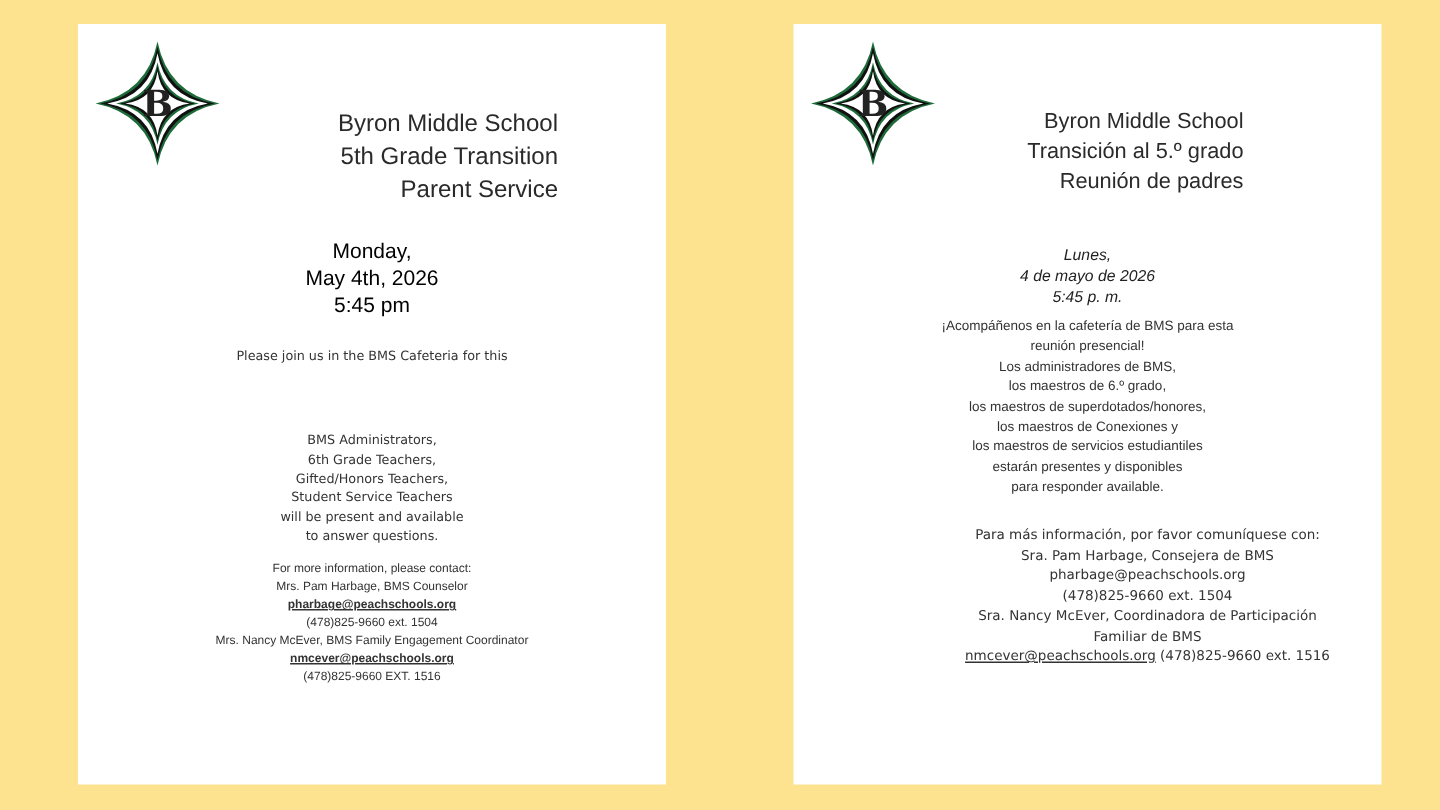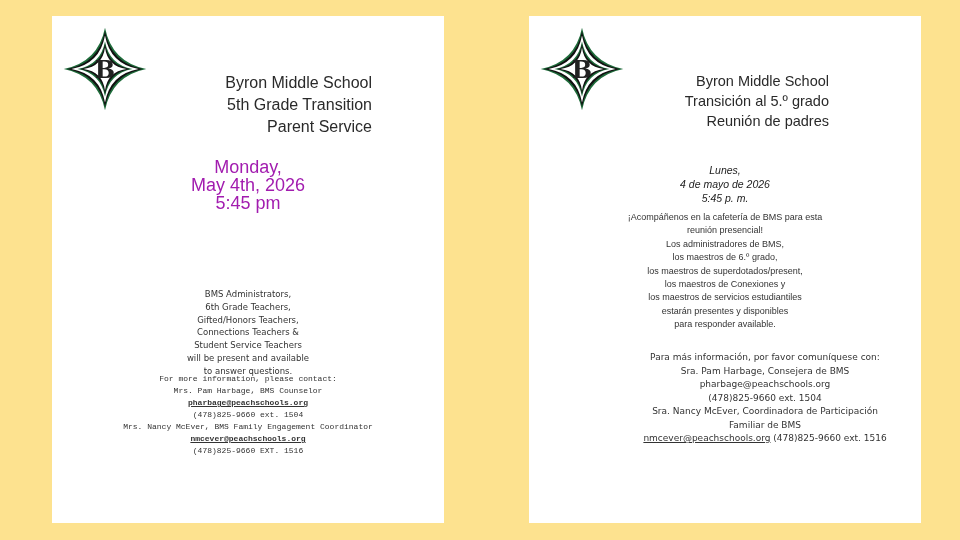--- a/index.html
+++ b/index.html
@@ -34,31 +34,31 @@
       color: #2a2a2a;
     }
     #page-en .title-block { left: 100px; top: 56px; width: 220px; font-size: 16px; line-height: 22px; }
     #page-es .title-block { left: 100px; top: 55px; width: 200px; font-size: 14.5px; line-height: 20px; }
 
     .date-block {
       position: absolute;
       left: 0; width: 100%;
       text-align: center;
     }
-    #page-en .date-block { top: 142px; font-size: 18px; line-height: 18px; color: #a21caf; }
+    #page-en .date-block { top: 142px; font-size: 14px; line-height: 18px; color: #000000; }
     #page-es .date-block { top: 147px; font-size: 10.5px; line-height: 14px; font-style: italic; }
 
     .body-text {
       position: absolute;
       left: 0; width: 100%;
       text-align: center;
     }
     #page-en .invite { top: 216px; font-family: "DejaVu Sans", sans-serif; font-size: 8.5px; line-height: 13px; color: #333; }
     #page-en .staff { top: 272px; font-family: "DejaVu Sans", sans-serif; font-size: 8.5px; line-height: 12.8px; color: #333; }
-    #page-en .contact { top: 357px; font-family: Liberation Mono, monospace; color: #333; }
+    #page-en .contact { top: 357px; font-family: Liberation Sans, sans-serif; color: #333; }
     #page-en .contact .heading { font-size: 10px; line-height: 13px; }
     #page-en .contact .line { font-size: 8px; line-height: 12px; }
     #page-en .contact .email { font-weight: bold; text-decoration: underline; }
 
     #page-es .invite { top: 195px; font-size: 9px; line-height: 13.4px; color: #333; }
     #page-es .contact { top: 335px; font-family: "DejaVu Sans", sans-serif; font-size: 9px; line-height: 13.5px; color: #333; margin-left: 40px; }
     #page-es .contact .email-u { text-decoration: underline; }
 
     .line { display: block; }
   </style>
@@ -84,27 +84,27 @@
     <span class="line">Parent Service</span>
   </div>
 
   <div class="date-block">
     <span class="line">Monday,</span>
     <span class="line">May 4th, 2026</span>
     <span class="line">5:45 pm</span>
   </div>
 
   <div class="body-text invite">
+    <span class="line">Please join us in the BMS Cafeteria for this</span>
   </div>
 
   <div class="body-text staff">
     <span class="line">BMS Administrators,</span>
     <span class="line">6th Grade Teachers,</span>
     <span class="line">Gifted/Honors Teachers,</span>
-    <span class="line">Connections Teachers &amp;</span>
     <span class="line">Student Service Teachers</span>
     <span class="line">will be present and available</span>
     <span class="line">to answer questions.</span>
   </div>
 
   <div class="body-text contact">
     <span class="line heading">For more information, please contact:</span>
     <span class="line">Mrs. Pam Harbage, BMS Counselor</span>
     <span class="line email">pharbage@peachschools.org</span>
     <span class="line">(478)825-9660 ext. 1504</span>
@@ -137,21 +137,21 @@
     <span class="line">Lunes,</span>
     <span class="line">4 de mayo de 2026</span>
     <span class="line">5:45 p. m.</span>
   </div>
 
   <div class="body-text invite">
     <span class="line">¡Acompáñenos en la cafetería de BMS para esta</span>
     <span class="line">reunión presencial!</span>
     <span class="line">Los administradores de BMS,</span>
     <span class="line">los maestros de 6.º grado,</span>
-    <span class="line">los maestros de superdotados/present,</span>
+    <span class="line">los maestros de superdotados/honores,</span>
     <span class="line">los maestros de Conexiones y</span>
     <span class="line">los maestros de servicios estudiantiles</span>
     <span class="line">estarán presentes y disponibles</span>
     <span class="line">para responder available.</span>
   </div>
 
   <div class="body-text contact">
     <span class="line">Para más información, por favor comuníquese con:</span>
     <span class="line">Sra. Pam Harbage, Consejera de BMS</span>
     <span class="line">pharbage@peachschools.org</span>

